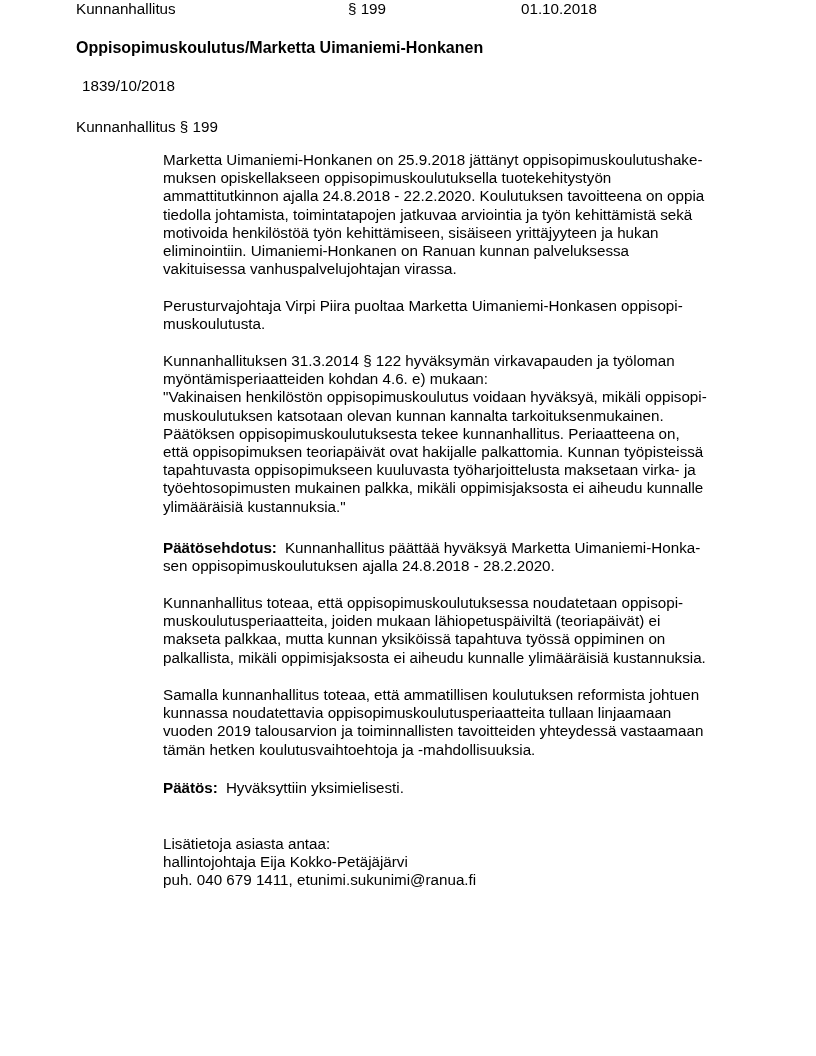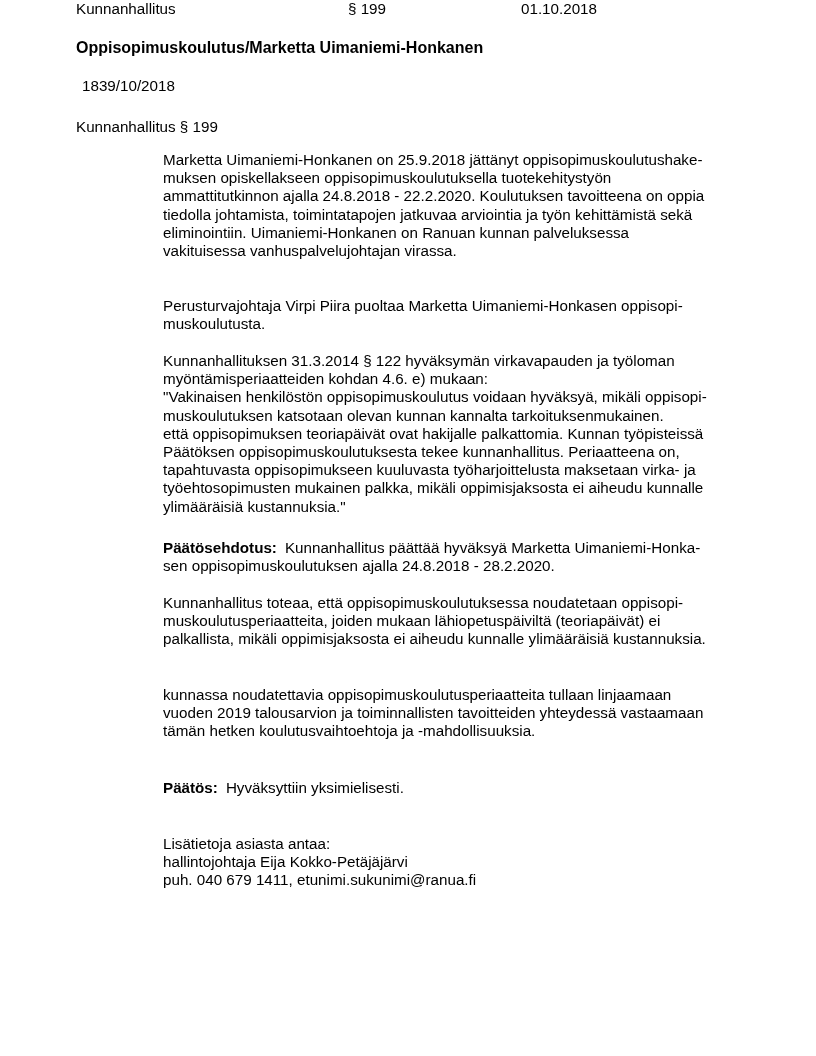--- a/index.html
+++ b/index.html
@@ -29,53 +29,56 @@
 <div id="title" class="abs">Oppisopimuskoulutus/Marketta Uimaniemi-Honkanen</div>
 <div id="docnum" class="abs">1839/10/2018</div>
 <div id="section" class="abs">Kunnanhallitus § 199</div>
 
 <div class="body">
   <div class="para" style="top:151px">
     <span class="line">Marketta Uimaniemi-Honkanen on 25.9.2018  jättänyt oppisopimuskoulutushake-</span>
     <span class="line">muksen opiskellakseen oppisopimuskoulutuksella tuotekehitystyön</span>
     <span class="line">ammattitutkinnon ajalla 24.8.2018 - 22.2.2020. Koulutuksen tavoitteena on oppia</span>
     <span class="line">tiedolla johtamista, toimintatapojen jatkuvaa arviointia ja työn kehittämistä sekä</span>
+    <span class="line">motivoida henkilöstöä työn kehittämiseen, sisäiseen yrittäjyyteen ja hukan</span>
     <span class="line">eliminointiin. Uimaniemi-Honkanen on Ranuan kunnan palveluksessa</span>
     <span class="line">vakituisessa vanhuspalvelujohtajan virassa.</span>
   </div>
 
   <div class="para" style="top:297px">
     <span class="line">Perusturvajohtaja Virpi Piira puoltaa Marketta Uimaniemi-Honkasen oppisopi-</span>
     <span class="line">muskoulutusta.</span>
   </div>
 
   <div class="para" style="top:352px">
     <span class="line">Kunnanhallituksen 31.3.2014 § 122 hyväksymän virkavapauden ja työloman</span>
     <span class="line">myöntämisperiaatteiden kohdan 4.6. e) mukaan:</span>
     <span class="line">"Vakinaisen henkilöstön oppisopimuskoulutus voidaan hyväksyä, mikäli oppisopi-</span>
     <span class="line">muskoulutuksen katsotaan olevan kunnan kannalta tarkoituksenmukainen.</span>
+    <span class="line">Päätöksen oppisopimuskoulutuksesta tekee kunnanhallitus. Periaatteena on,</span>
     <span class="line">että oppisopimuksen teoriapäivät ovat hakijalle palkattomia. Kunnan työpisteissä</span>
-    <span class="line">Päätöksen oppisopimuskoulutuksesta tekee kunnanhallitus. Periaatteena on,</span>
     <span class="line">tapahtuvasta oppisopimukseen kuuluvasta työharjoittelusta maksetaan virka- ja</span>
     <span class="line">työehtosopimusten mukainen palkka, mikäli oppimisjaksosta ei aiheudu kunnalle</span>
     <span class="line">ylimääräisiä kustannuksia."</span>
   </div>
 
   <div class="para" style="top:539px">
     <span class="line"><span class="lbl">Päätösehdotus:</span><span>Kunnanhallitus päättää hyväksyä Marketta Uimaniemi-Honka-</span></span>
     <span class="line">sen oppisopimuskoulutuksen ajalla 24.8.2018 - 28.2.2020.</span>
   </div>
 
   <div class="para" style="top:594px">
     <span class="line">Kunnanhallitus toteaa, että oppisopimuskoulutuksessa noudatetaan oppisopi-</span>
     <span class="line">muskoulutusperiaatteita, joiden mukaan lähiopetuspäiviltä (teoriapäivät) ei</span>
+    <span class="line">makseta palkkaa, mutta kunnan yksiköissä tapahtuva työssä oppiminen on</span>
     <span class="line">palkallista, mikäli oppimisjaksosta ei aiheudu kunnalle ylimääräisiä kustannuksia.</span>
   </div>
 
   <div class="para" style="top:686px">
+    <span class="line">Samalla kunnanhallitus toteaa, että ammatillisen koulutuksen reformista johtuen</span>
     <span class="line">kunnassa noudatettavia oppisopimuskoulutusperiaatteita tullaan linjaamaan</span>
     <span class="line">vuoden 2019 talousarvion ja toiminnallisten tavoitteiden yhteydessä vastaamaan</span>
     <span class="line">tämän hetken koulutusvaihtoehtoja ja -mahdollisuuksia.</span>
   </div>
 
   <div class="para" style="top:779px">
     <span class="line"><span class="lbl">Päätös:</span><span>Hyväksyttiin yksimielisesti.</span></span>
   </div>
 
   <div class="para" style="top:835px">

